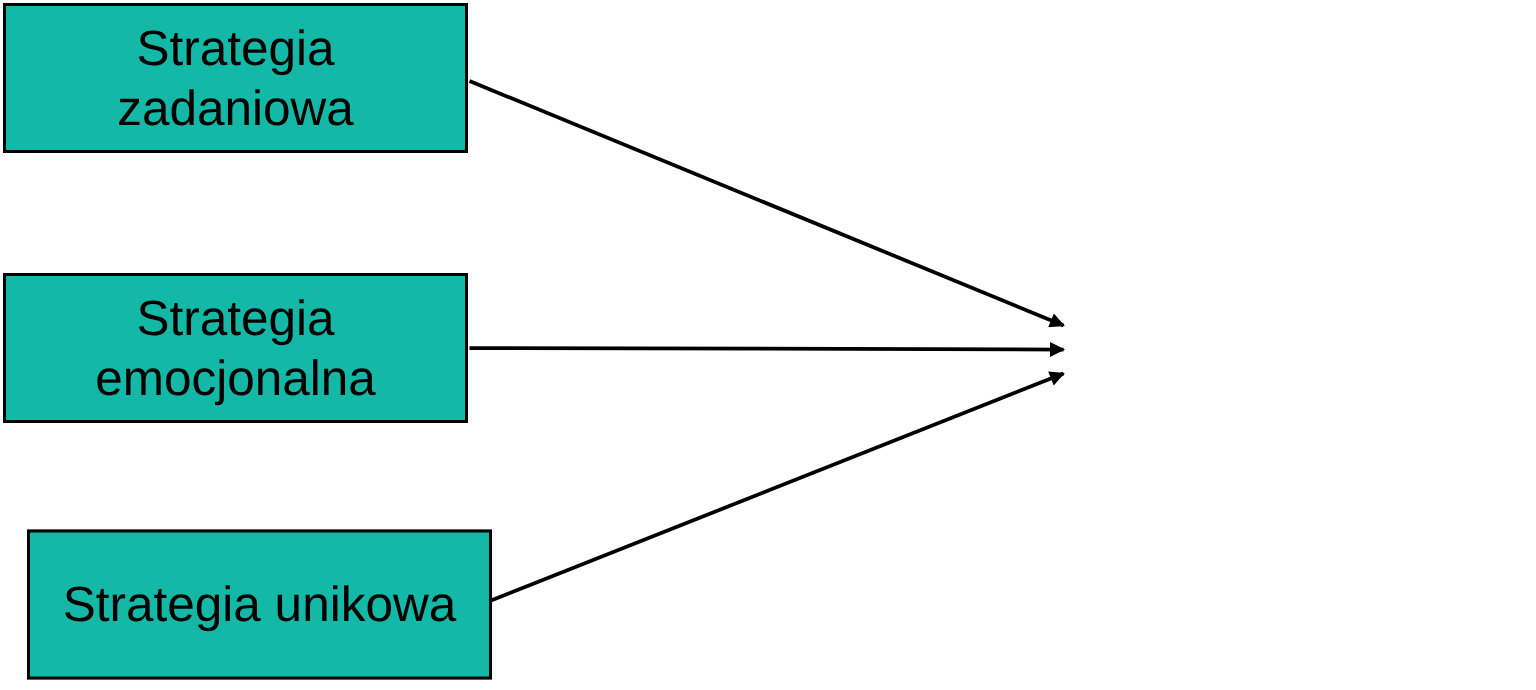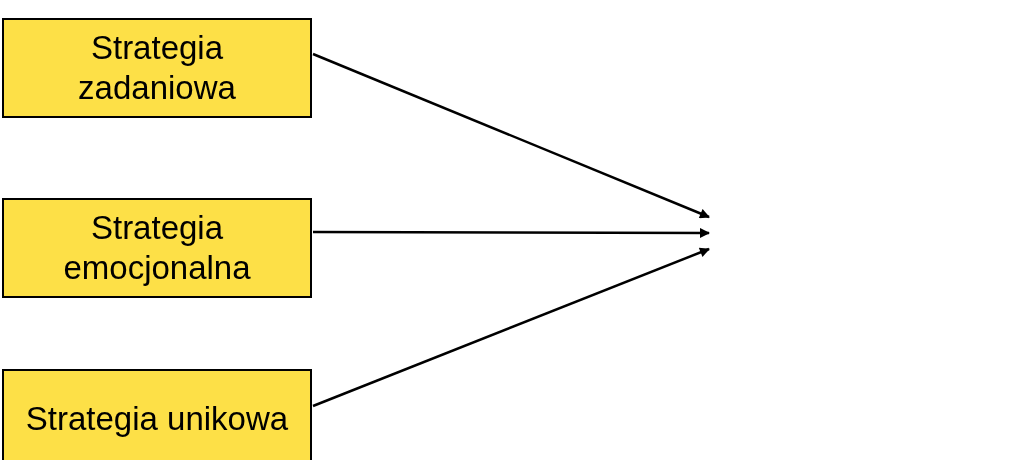--- a/index.html
+++ b/index.html
@@ -15,33 +15,32 @@
     font-family: "Liberation Sans", "DejaVu Sans", sans-serif;
     color: #000000;
     overflow: hidden;
   }
   .node {
     position: absolute;
     width: 310px;
     height: 100px;
     box-sizing: border-box;
     border: 2.5px solid #000000;
-    background: #fde047;
+    background: #14b8a6;
     display: flex;
     align-items: center;
     justify-content: center;
     text-align: center;
     font-size: 33px;
     line-height: 40px;
     white-space: pre-line;
-    margin-top: 16px;
   }
   #node-zadaniowa   { left: 2px;   top: 2px;   }
   #node-emocjonalna { left: 2px;   top: 182px; }
-  #node-unikowa     { left: 2px;   top: 353px; }
+  #node-unikowa     { left: 18px;   top: 353px; }
   #node-stres       { left: 711px; top: 183px; }
   .connector-layer {
     position: absolute;
     left: 0;
     top: 0;
     width: 1024px;
     height: 460px;
     pointer-events: none;
   }
   .edge {

